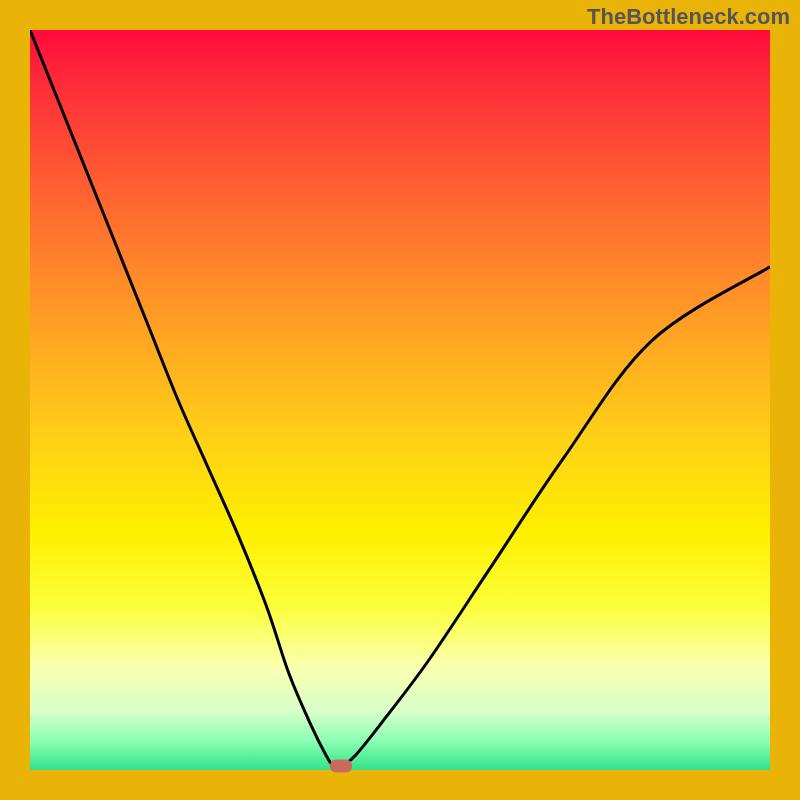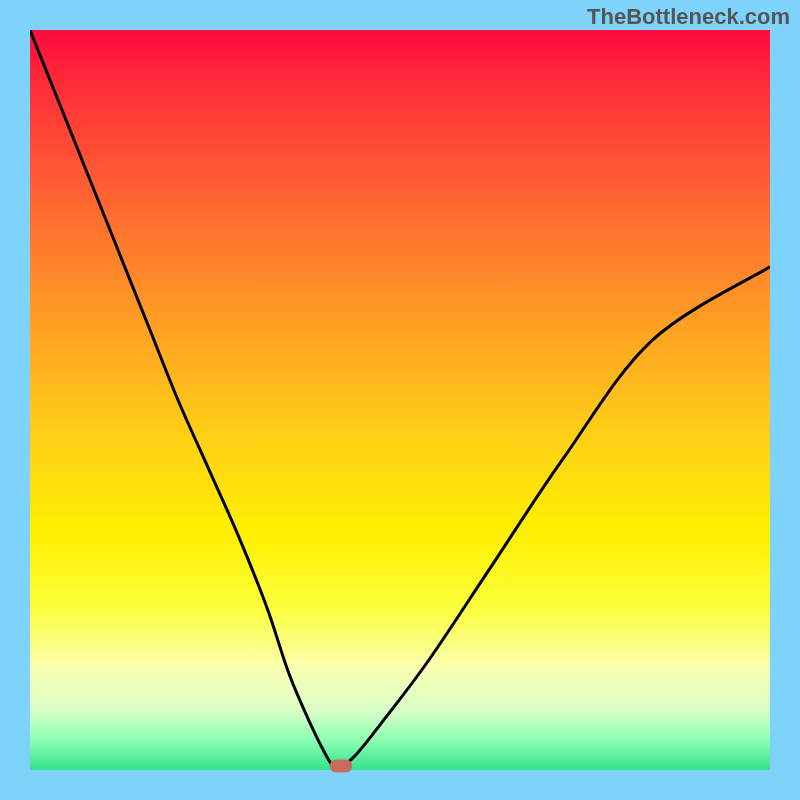--- a/index.html
+++ b/index.html
@@ -6,21 +6,21 @@
     margin: 0;
     padding: 0;
     width: 800px;
     height: 800px;
     overflow: hidden;
     font-family: Arial, sans-serif;
   }
   .container {
     width: 800px;
     height: 800px;
-    background: #7dd3fc;
+    background: #eab308;
     position: relative;
   }
   .watermark {
     position: absolute;
     top: 4px;
     right: 10px;
     color: #555;
     font-size: 22px;
     font-weight: bold;
     z-index: 10;

